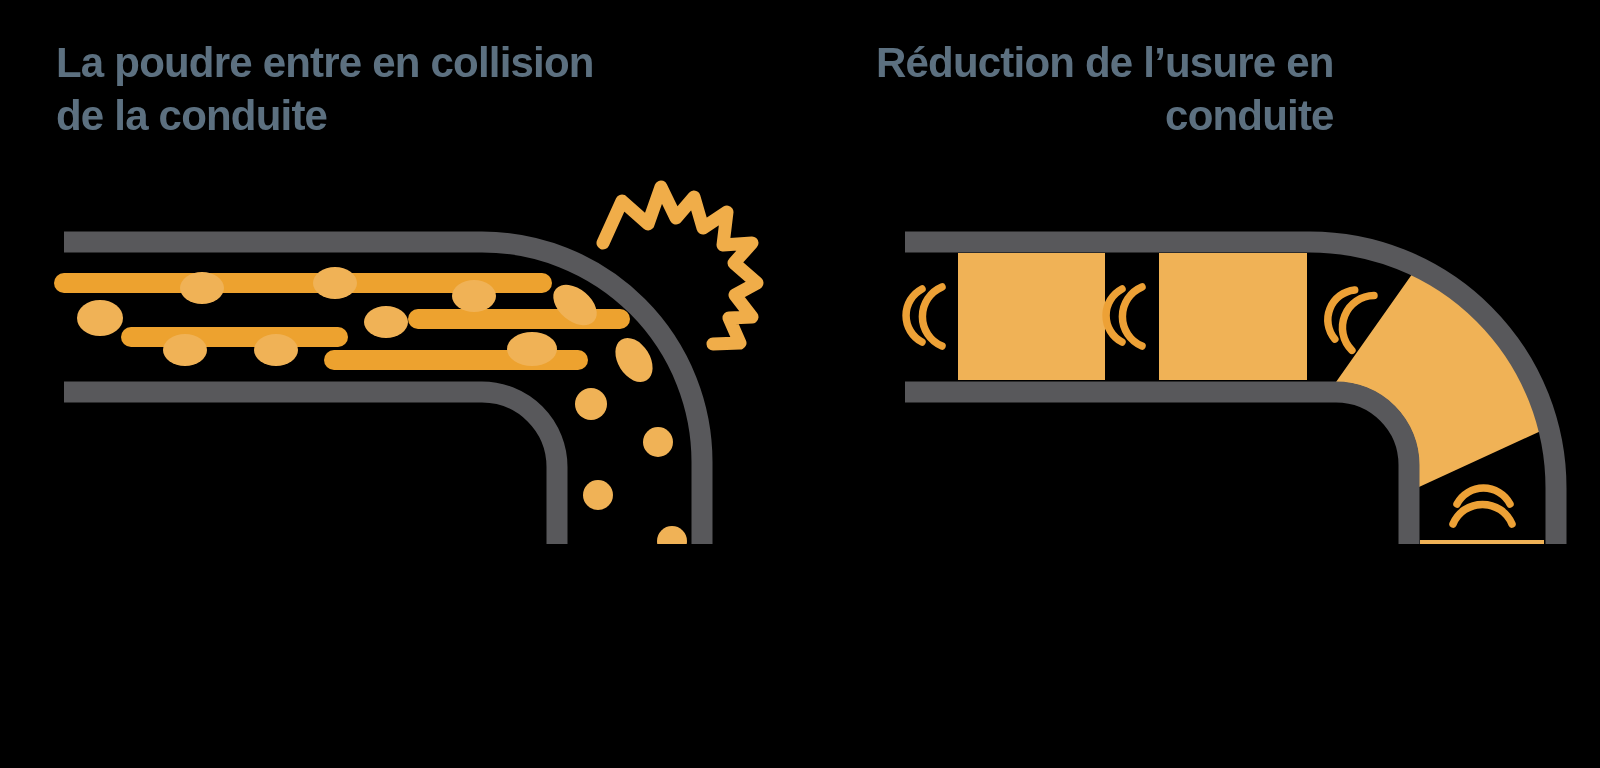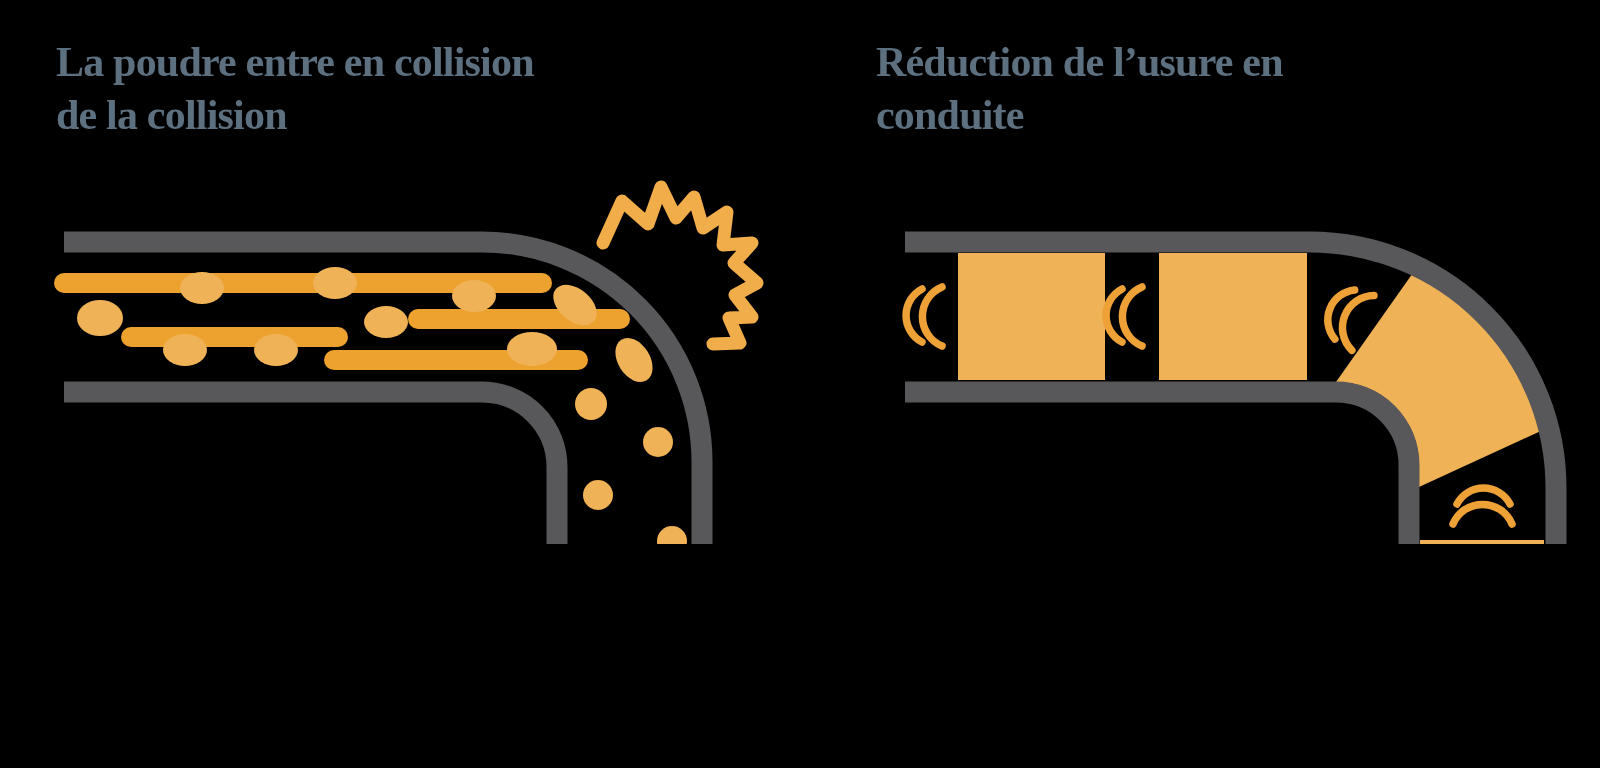--- a/index.html
+++ b/index.html
@@ -6,41 +6,41 @@
     margin: 0;
     padding: 0;
     background: #000000;
   }
   #stage {
     position: relative;
     width: 1600px;
     height: 544px;
     background: #000000;
     overflow: hidden;
-    font-family: Liberation Serif, serif;
+    font-family: Liberation Sans, sans-serif;
   }
   #diagram-svg {
     position: absolute;
     inset: 0;
     width: 1600px;
     height: 768px;
     display: block;
   }
   .caption {
     position: absolute;
     top: 36px;
     color: #5C7080;
     font-size: 42px;
     font-weight: 700;
     line-height: 53px;
     letter-spacing: -0.8px;
     white-space: nowrap;
   }
   #caption-left  { left: 56px;  }
-  #caption-right { left: 876px; }
+  #caption-right { left: 876px; text-align: right; }
   .cap-line { display: block; }
 </style>
 </head>
 <body>
 
 <div id="stage">
 
   <svg id="diagram-svg" viewBox="0 0 1600 768" xmlns="http://www.w3.org/2000/svg">
 
     <g>
@@ -114,21 +114,21 @@
 
       <g stroke-width="21" fill="none" stroke-linecap="butt" stroke="#58585B">
         <path d="M905 242 H1310 A246 246 0 0 1 1556 488 V702"></path>
         <path d="M905 392 H1336 A73 73 0 0 1 1409 465 V702"></path>
       </g>
     </g>
   </svg>
 
   <div class="caption" id="caption-left">
     <span class="cap-line">La poudre entre en collision</span>
-    <span class="cap-line">de la collision</span>
+    <span class="cap-line">de la conduite</span>
   </div>
 
   <div class="caption" id="caption-right">
     <span class="cap-line">Réduction de l’usure en</span>
     <span class="cap-line">conduite</span>
   </div>
 
 </div>
 
 </body></html>

